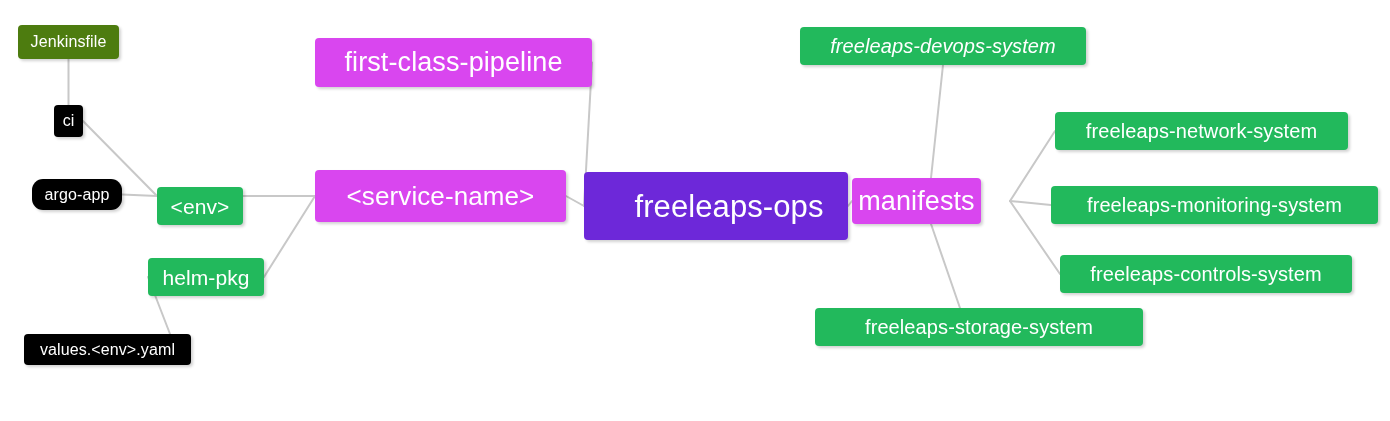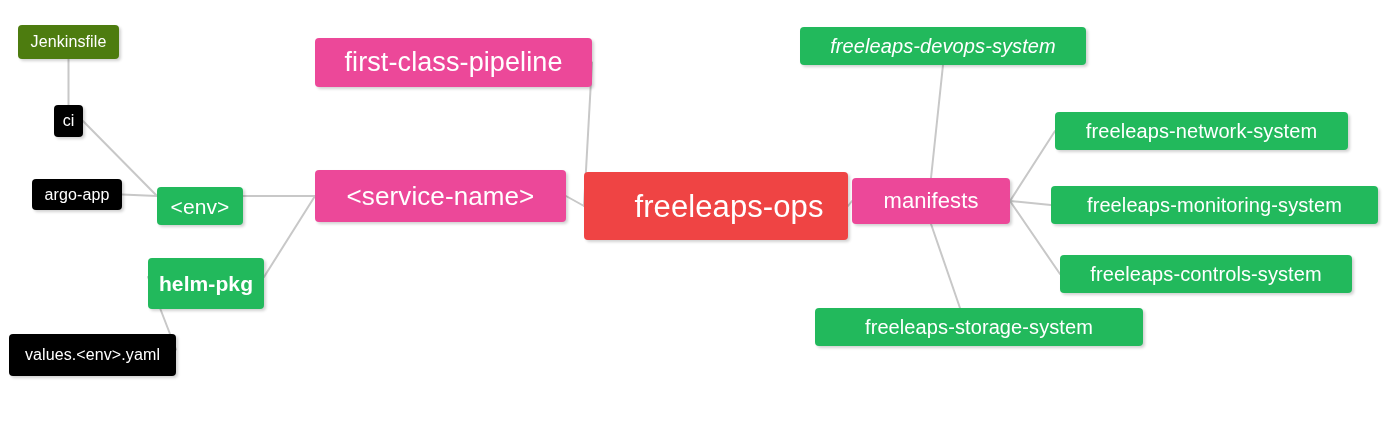--- a/index.html
+++ b/index.html
@@ -33,22 +33,22 @@
     align-items: center;
     justify-content: center;
     color: #ffffff;
     border-radius: 4px;
     white-space: nowrap;
     line-height: 1;
     box-shadow: 2px 2px 3px rgba(0,0,0,0.18);
     letter-spacing: 0.1px;
     padding: 0 10px;
   }
-  .node-root      { background: #ef4444; padding-left: 36px; }
-  .node-blue      { background: #ec4899; }
+  .node-root      { background: #6d28d9; padding-left: 36px; }
+  .node-blue      { background: #d946ef; }
   .node-green     { background: #22b95c; }
   .node-orange    { background: #4d7c0f; }
   .node-red       { background: #000000; }
 </style>
 </head>
 <body>
 
 <div id="mindmap">
   <svg id="edge-layer" viewBox="0 0 1390 421" xmlns="http://www.w3.org/2000/svg">
       <line x1="584" y1="206" x2="592" y2="62.5" stroke="#c8c8c8" stroke-width="2" stroke-linecap="round"></line>
@@ -69,27 +69,27 @@
   <div id="node-layer">
       <div class="node node-root" style="left: 584px; top: 172px; width: 264px; height: 68px; font-size: 31px;">
         <span>freeleaps-ops</span>
       </div>
       <div class="node node-blue" style="left: 315px; top: 38px; width: 277px; height: 49px; font-size: 27px;">
         <span>first-class-pipeline</span>
       </div>
       <div class="node node-blue" style="left: 315px; top: 170px; width: 251px; height: 52px; font-size: 26px;">
         <span>&lt;service-name&gt;</span>
       </div>
-      <div class="node node-blue" style="left: 852px; top: 178px; width: 158px; height: 46px; font-size: 22px;">
+      <div class="node node-blue" style="left: 852px; top: 178px; width: 129px; height: 46px; font-size: 27px;">
         <span>manifests</span>
       </div>
       <div class="node node-green" style="left: 157px; top: 187px; width: 86px; height: 38px; font-size: 21px;">
         <span>&lt;env&gt;</span>
       </div>
-      <div class="node node-green" style="left: 148px; top: 258px; width: 116px; height: 51px; font-size: 21px; font-weight: bold;">
+      <div class="node node-green" style="left: 148px; top: 258px; width: 116px; height: 38px; font-size: 21px;">
         <span>helm-pkg</span>
       </div>
       <div class="node node-green" style="left: 800px; top: 27px; width: 286px; height: 38px; font-size: 20px; font-style: italic;">
         <span>freeleaps-devops-system</span>
       </div>
       <div class="node node-green" style="left: 1055px; top: 112px; width: 293px; height: 38px; font-size: 20px;">
         <span>freeleaps-network-system</span>
       </div>
       <div class="node node-green" style="left: 1051px; top: 186px; width: 327px; height: 38px; font-size: 20px;">
         <span>freeleaps-monitoring-system</span>
@@ -99,20 +99,20 @@
       </div>
       <div class="node node-green" style="left: 815px; top: 308px; width: 328px; height: 38px; font-size: 20px;">
         <span>freeleaps-storage-system</span>
       </div>
       <div class="node node-orange" style="left: 18px; top: 25px; width: 101px; height: 34px; font-size: 16px;">
         <span>Jenkinsfile</span>
       </div>
       <div class="node node-red" style="left: 54px; top: 105px; width: 29px; height: 32px; font-size: 16px;">
         <span>ci</span>
       </div>
-      <div class="node node-red" style="left: 32px; top: 179px; width: 90px; height: 31px; font-size: 16px;">
+      <div class="node node-red" style="left: 32px; top: 179px; width: 90px; height: 31px; font-size: 16px; border-radius: 11px;">
         <span>argo-app</span>
       </div>
-      <div class="node node-red" style="left: 9px; top: 334px; width: 167px; height: 42px; font-size: 16px;">
+      <div class="node node-red" style="left: 24px; top: 334px; width: 167px; height: 31px; font-size: 16px;">
         <span>values.&lt;env&gt;.yaml</span>
       </div>
     </div>
 </div>
 
 </body></html>

